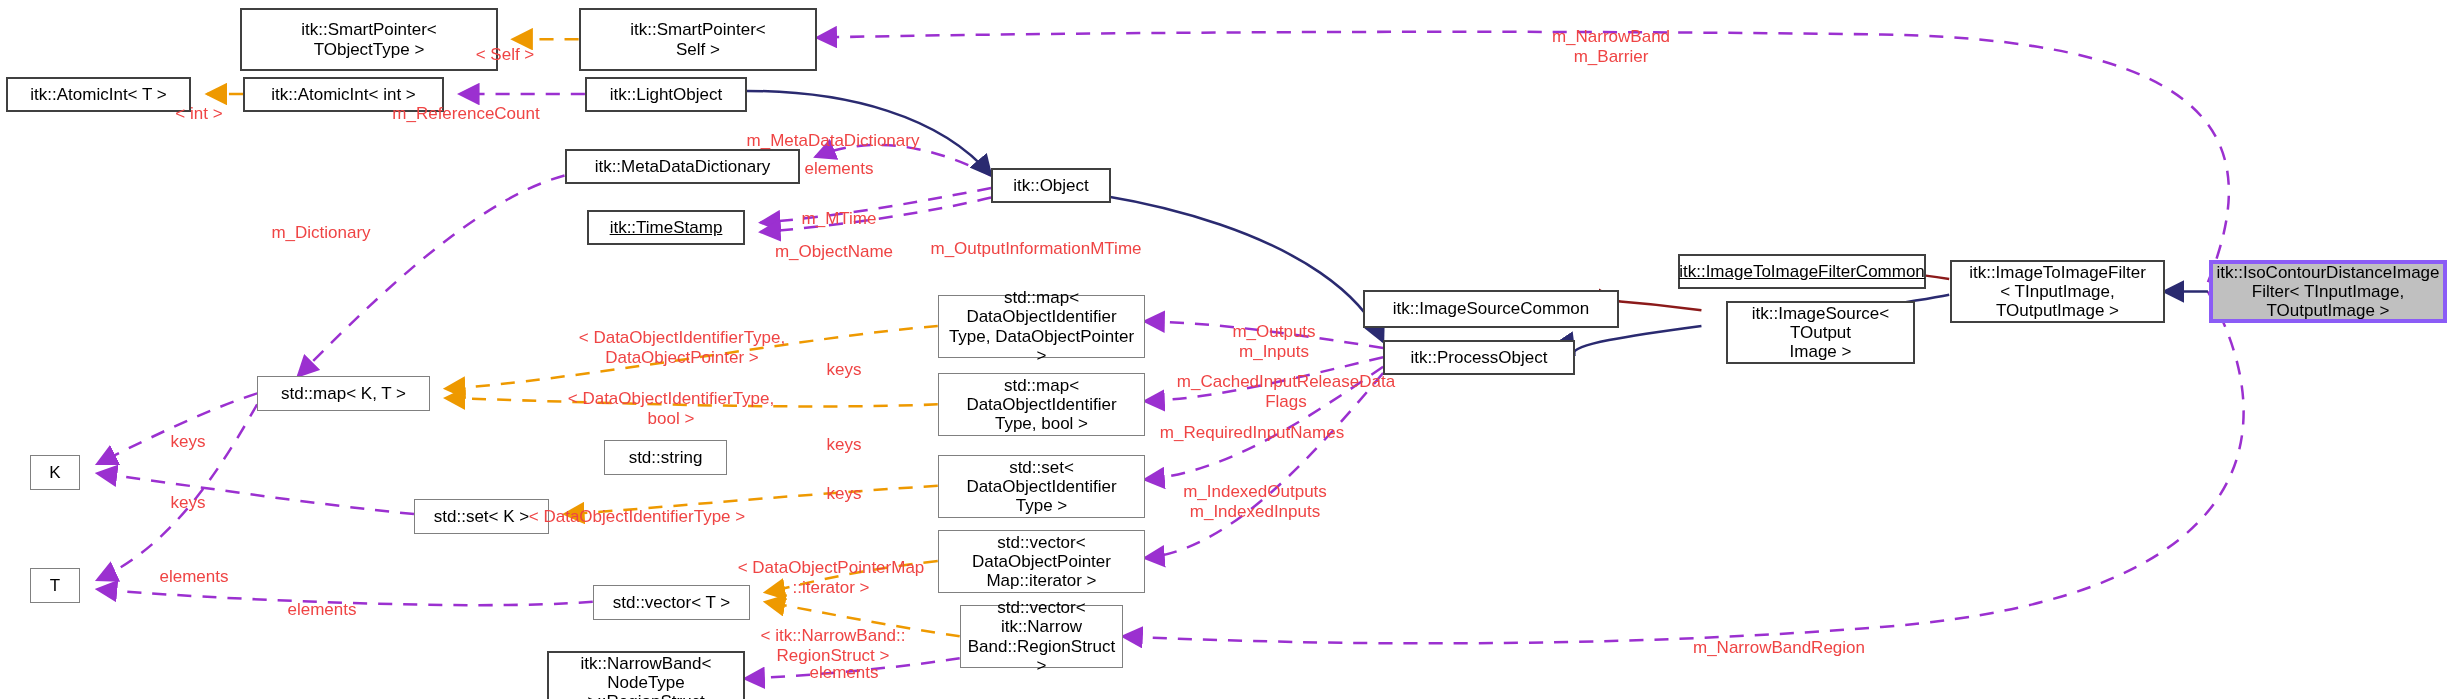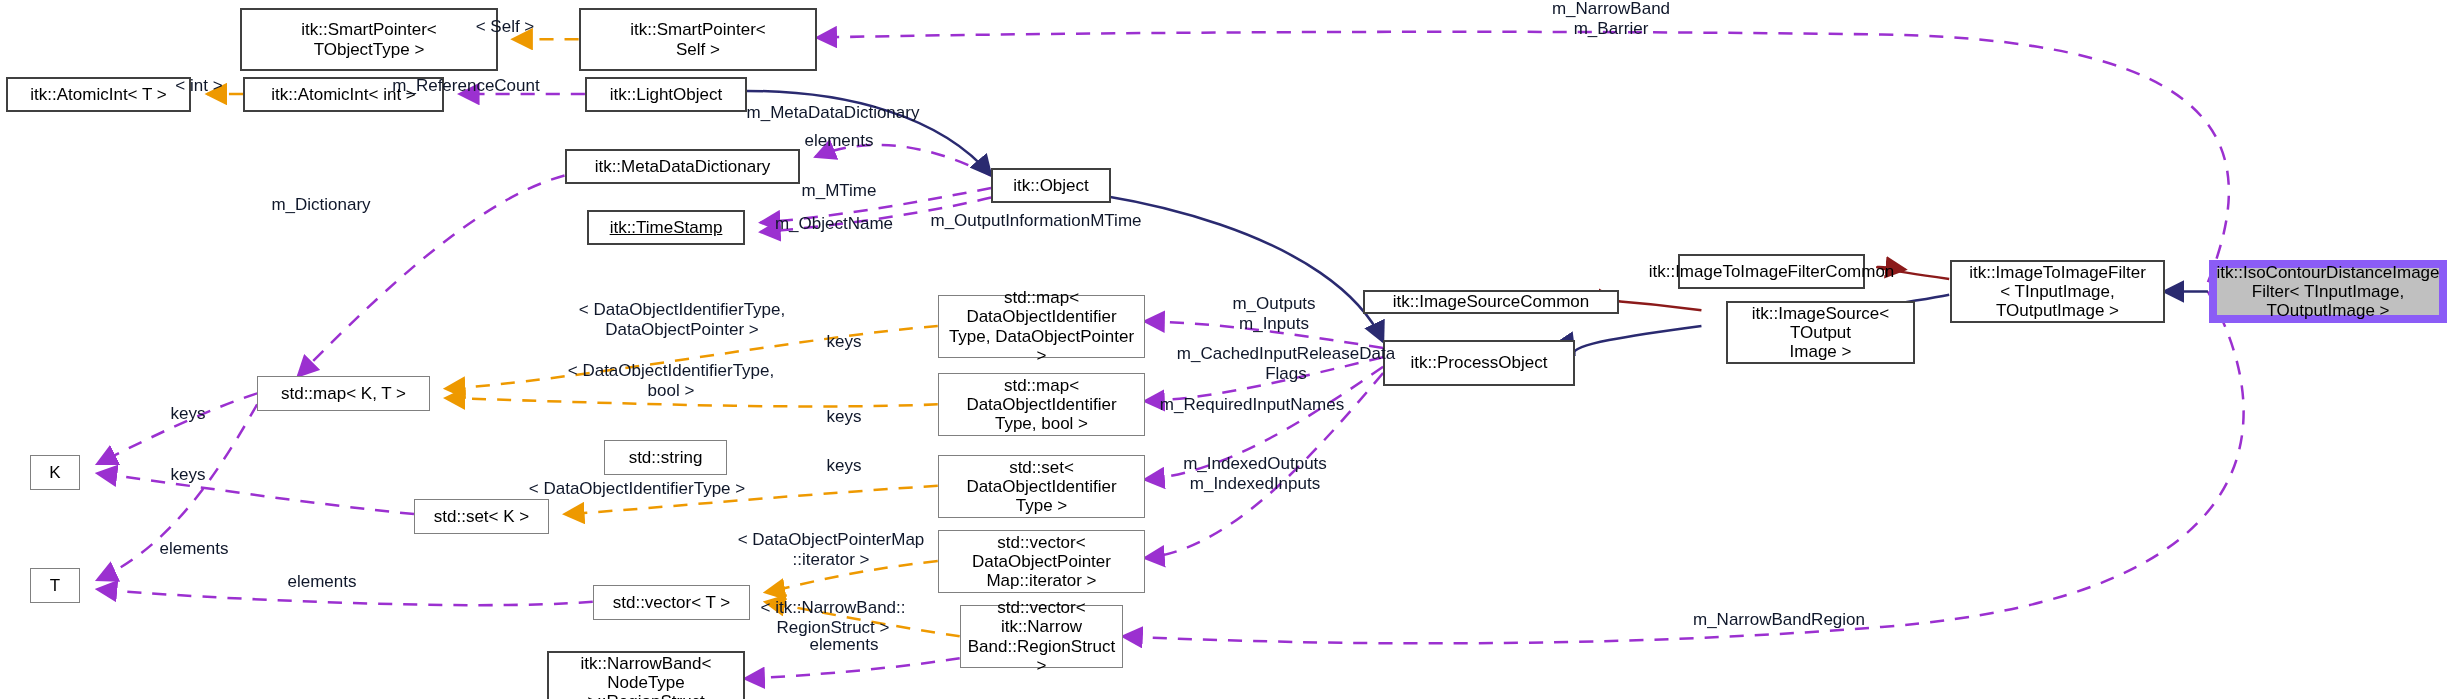--- a/index.html
+++ b/index.html
@@ -5,23 +5,23 @@
   html,body{margin:0;padding:0;background:#ffffff;}
   #canvas{position:relative;width:2451px;height:699px;background:#ffffff;
           font-family:"Liberation Sans","DejaVu Sans",sans-serif;overflow:hidden;}
   svg.edges{position:absolute;left:0;top:0;width:2451px;height:699px;pointer-events:none;}
   .node{position:absolute;box-sizing:border-box;display:flex;align-items:center;
         justify-content:center;text-align:center;background:#ffffff;
         border:1px solid #000000;color:#000000;font-size:17px;line-height:1.12;
         padding:2px 6px;white-space:pre-line;}
   .node.thick{border:2px solid #404040;}
   .node.grey{border:1px solid #808080;background:#ffffff;}
-  .node.hl{background:#c0c0c0;border:8px solid #8b5cf6;}
-  .elabel{position:absolute;font-size:17px;color:#0f172a;white-space:pre-line;
-          text-align:center;line-height:1.18;transform:translate(-50%,-50%);}
+  .node.hl{background:#c0c0c0;border:4px solid #8b5cf6;}
+  .elabel{position:absolute;font-size:17px;color:#ef4444;white-space:pre-line;
+          text-align:center;line-height:1.18;transform:translate(-50%,-50%);margin-top:28px;}
 </style>
 </head>
 <body>
 
 <div id="canvas">
 
   <svg class="edges" viewBox="0 0 1563 446" preserveAspectRatio="none" width="2451" height="699">
     <defs>
       <marker id="ah-purple" markerWidth="9" markerHeight="9" refX="8" refY="4.5" orient="auto">
         <path d="M0,0 L9,4.5 L0,9 z" fill="#9b30d0"></path>
@@ -77,23 +77,23 @@
   <div class="node thick" style="left:240px;top:8px;width:258px;height:63px;">itk::SmartPointer&lt;
 TObjectType &gt;</div>
   <div class="node thick" style="left:579px;top:8px;width:238px;height:63px;">itk::SmartPointer&lt;
 Self &gt;</div>
   <div class="node thick" style="left:6px;top:77px;width:185px;height:35px;">itk::AtomicInt&lt; T &gt;</div>
   <div class="node thick" style="left:243px;top:77px;width:201px;height:35px;">itk::AtomicInt&lt; int &gt;</div>
   <div class="node thick" style="left:585px;top:77px;width:162px;height:35px;">itk::LightObject</div>
   <div class="node thick" style="left:565px;top:149px;width:235px;height:35px;">itk::MetaDataDictionary</div>
   <div class="node thick" style="left:587px;top:210px;width:158px;height:35px;text-decoration:underline;">itk::TimeStamp</div>
   <div class="node thick" style="left:991px;top:168px;width:120px;height:35px;">itk::Object</div>
-  <div class="node thick" style="left:1363px;top:290px;width:256px;height:24px;">itk::ImageSourceCommon</div>
-  <div class="node thick" style="left:1383px;top:340px;width:192px;height:46px;">itk::ProcessObject</div>
-  <div class="node thick" style="left:1678px;top:254px;width:187px;height:35px;">itk::ImageToImageFilterCommon</div>
+  <div class="node thick" style="left:1363px;top:290px;width:256px;height:38px;">itk::ImageSourceCommon</div>
+  <div class="node thick" style="left:1383px;top:340px;width:192px;height:35px;">itk::ProcessObject</div>
+  <div class="node thick" style="left:1678px;top:254px;width:248px;height:35px;text-decoration:underline;">itk::ImageToImageFilterCommon</div>
   <div class="node thick" style="left:1702px;top:301px;width:189px;height:63px;margin-left:24px;">itk::ImageSource&lt; TOutput
 Image &gt;</div>
   <div class="node thick" style="left:1950px;top:260px;width:215px;height:63px;">itk::ImageToImageFilter
 &lt; TInputImage, TOutputImage &gt;</div>
   <div class="node hl" style="left:2209px;top:260px;width:238px;height:63px;">itk::IsoContourDistanceImage
 Filter&lt; TInputImage, TOutputImage &gt;</div>
   <div class="node grey" style="left:257px;top:376px;width:173px;height:35px;">std::map&lt; K, T &gt;</div>
   <div class="node grey" style="left:30px;top:455px;width:50px;height:35px;">K</div>
   <div class="node grey" style="left:30px;top:568px;width:50px;height:35px;">T</div>
   <div class="node grey" style="left:604px;top:440px;width:123px;height:35px;">std::string</div>

